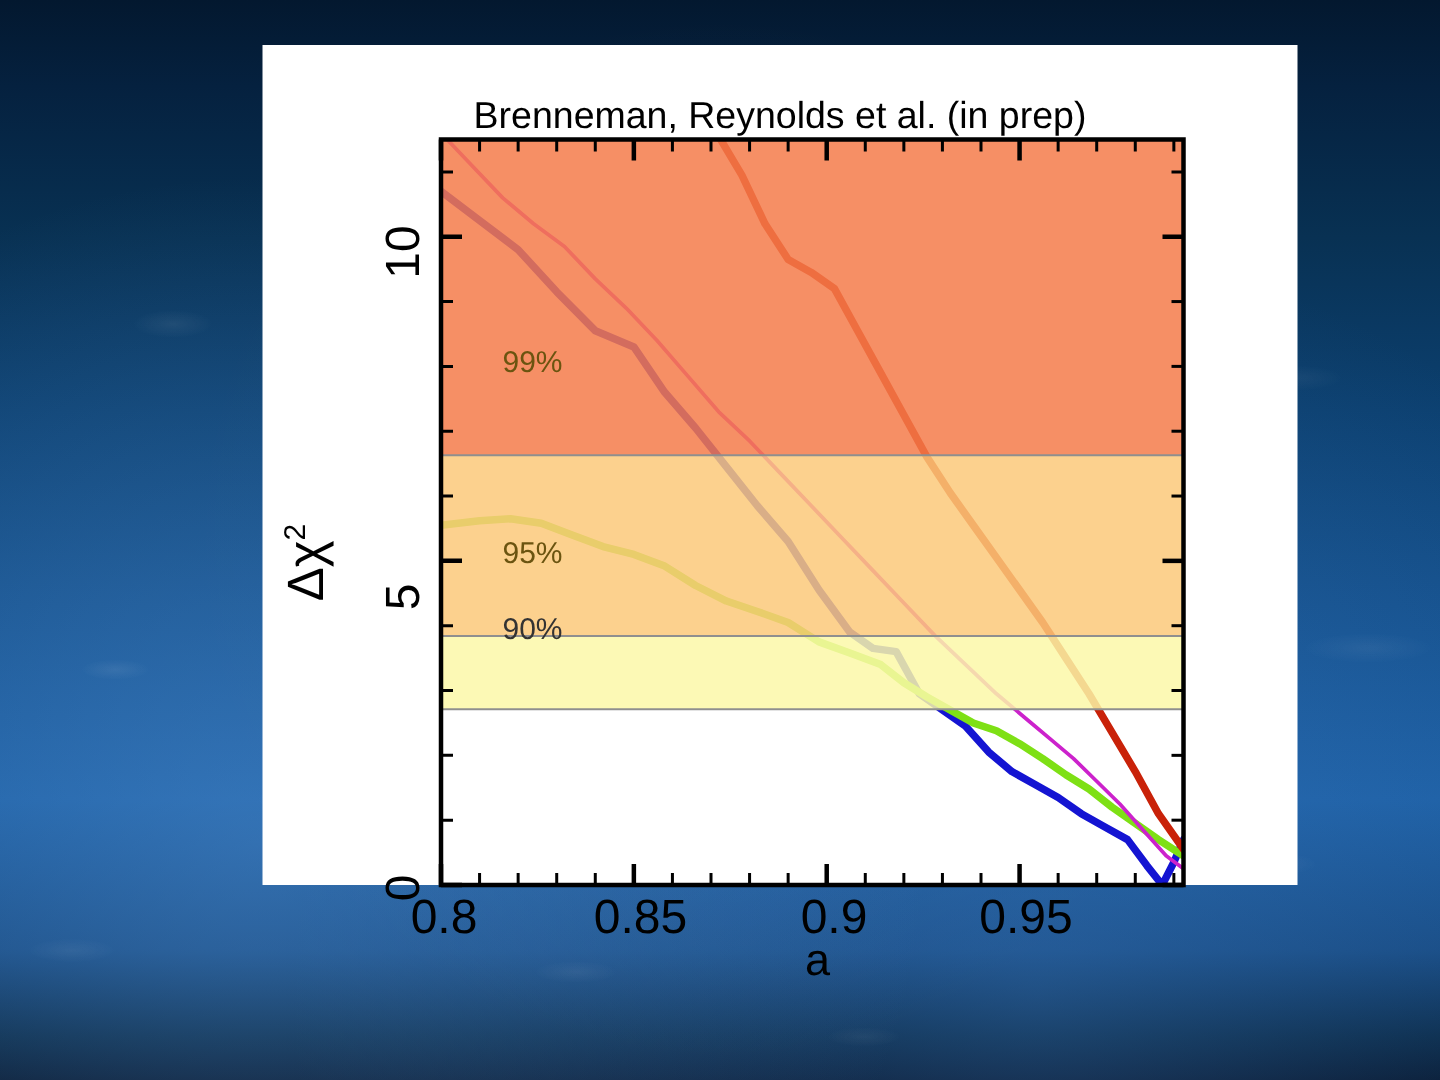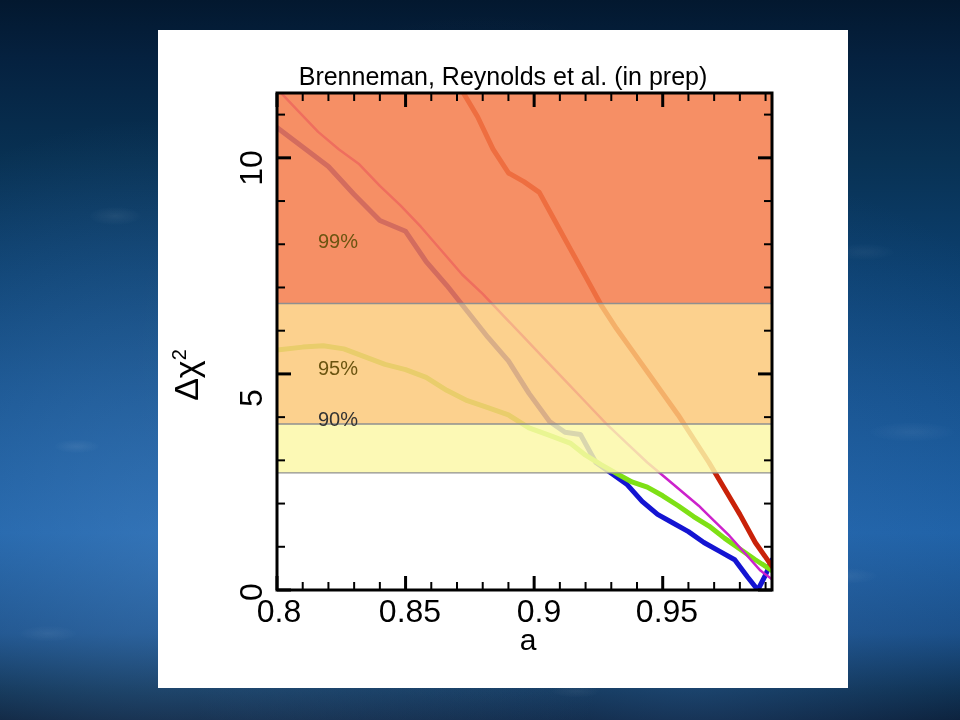--- a/index.html
+++ b/index.html
@@ -28,21 +28,21 @@
       radial-gradient(ellipse 60px 16px at 22% 74%, rgba(255,255,255,.07), rgba(255,255,255,0) 70%),
       radial-gradient(ellipse 44px 12px at 5% 88%, rgba(255,255,255,.06), rgba(255,255,255,0) 70%),
       radial-gradient(ellipse 48px 13px at 90% 35%, rgba(255,255,255,.05), rgba(255,255,255,0) 70%),
       radial-gradient(ellipse 66px 15px at 95% 60%, rgba(255,255,255,.06), rgba(255,255,255,0) 70%),
       radial-gradient(ellipse 50px 12px at 88% 80%, rgba(255,255,255,.07), rgba(255,255,255,0) 70%),
       radial-gradient(ellipse 38px 10px at 60% 96%, rgba(255,255,255,.05), rgba(255,255,255,0) 70%),
       radial-gradient(ellipse 42px 11px at 40% 90%, rgba(255,255,255,.06), rgba(255,255,255,0) 70%);
     opacity:.95;
   }
   #content-box{
-    position:absolute;left:158px;top:30px;width:690px;height:658px;
+    position:absolute;left:175px;top:30px;width:690px;height:560px;
     background:#ffffff;
   }
   #figure{position:absolute;left:0;top:0;width:690px;height:658px;}
   svg{display:block;}
   .ttl{font-family:"Liberation Sans", sans-serif;}
 </style>
 </head>
 <body>
 
 <div id="slide">

